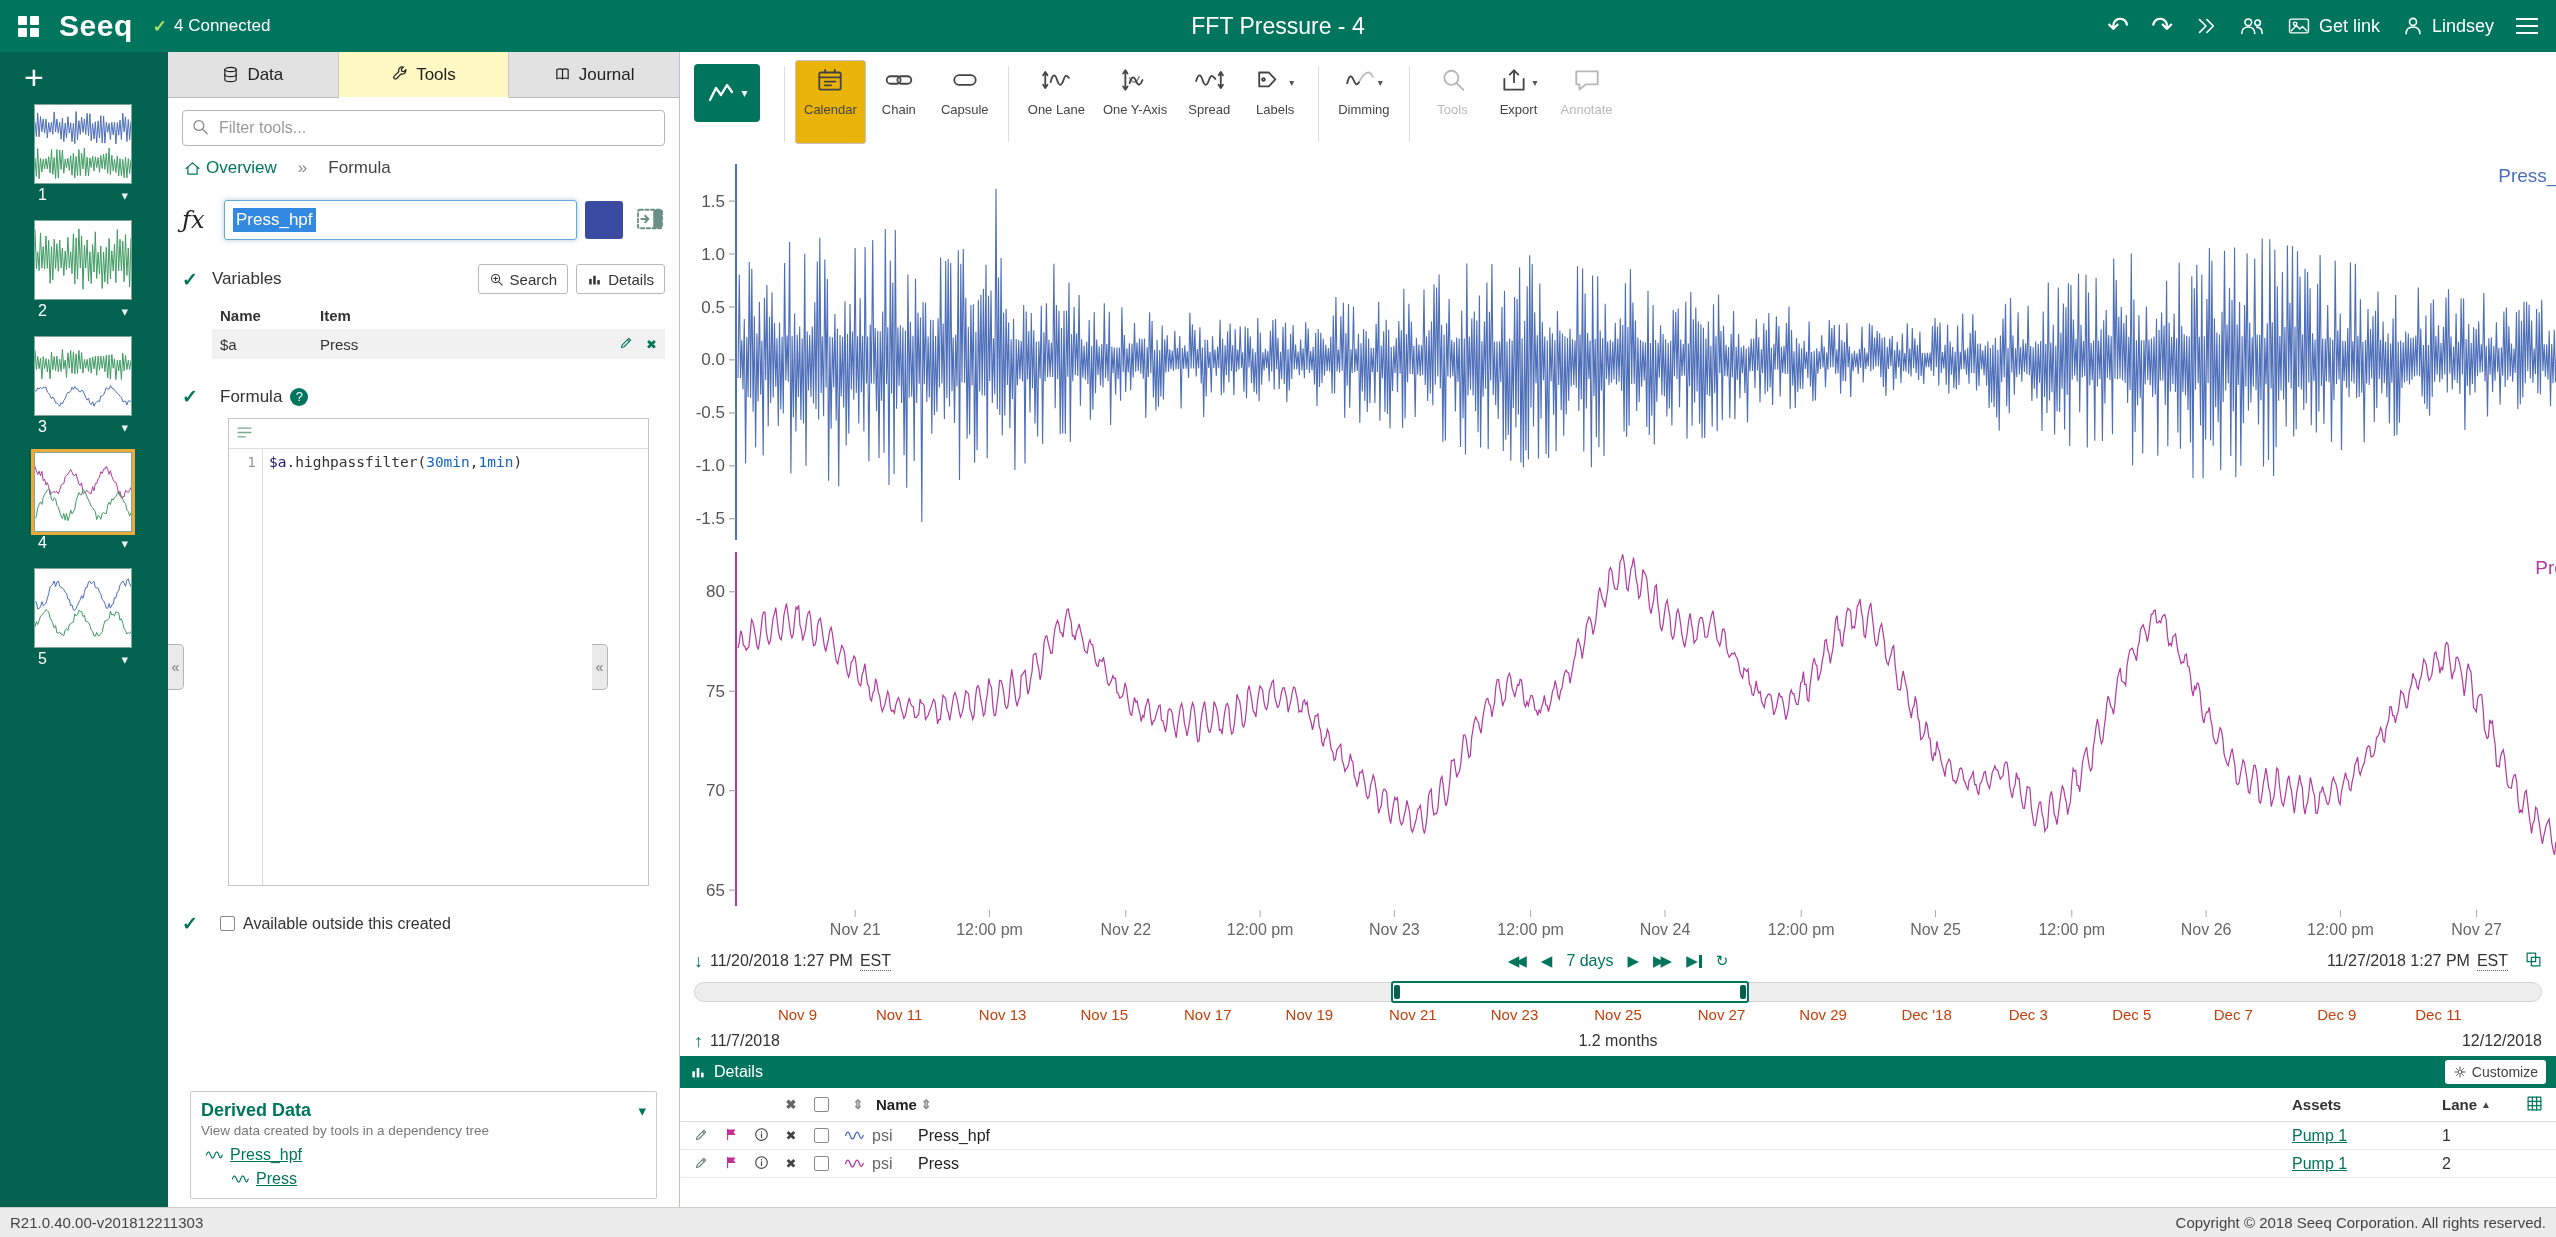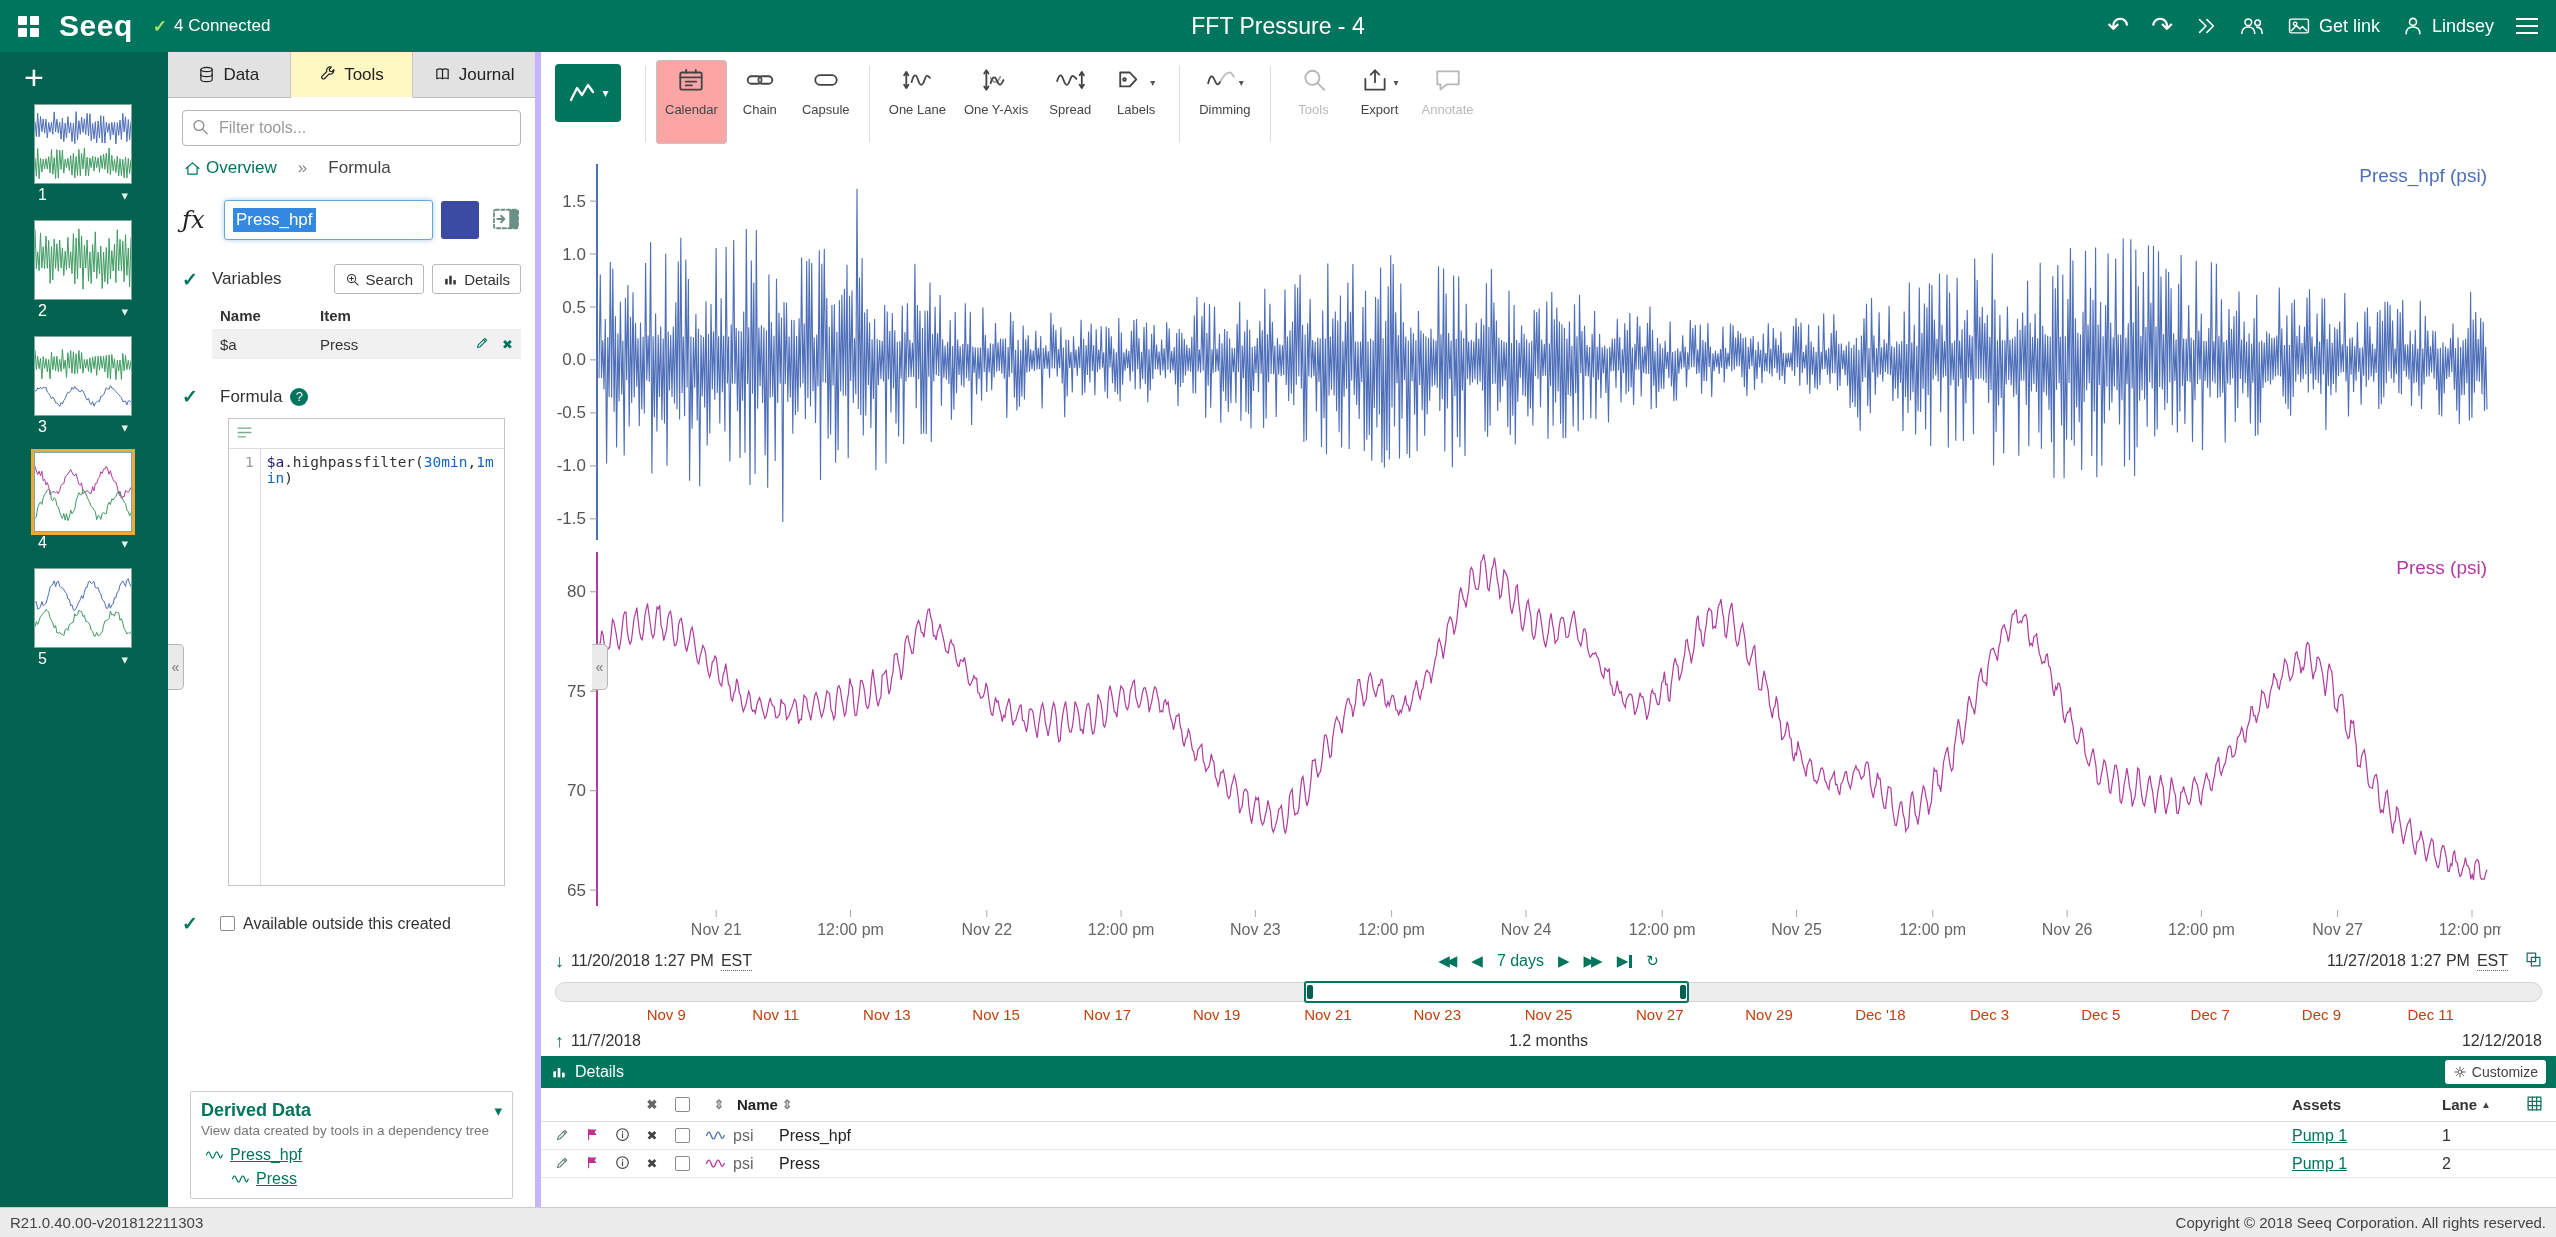--- a/index.html
+++ b/index.html
@@ -24,21 +24,21 @@
   .content{display:flex;height:1155px;position:relative}
   
   .rail{width:168px;background:#00624F;flex:none;padding-top:8px}
   .add-ws{color:#fff;font-size:34px;padding:0 0 10px 24px;line-height:1;display:block}
   .thumb-block{margin-left:34px;width:98px;margin-bottom:14px}
   .thumb{width:98px;height:80px;background:#fff;border:1px solid #7FA99D;overflow:hidden}
   .thumb.active{outline:3px solid var(--active-ws)}
   .thumb-row{display:flex;justify-content:space-between;align-items:center;color:#fff;font-size:16px;padding:2px 4px}
   .tchev{font-size:13px;opacity:.9}
   
-  .tools{width:373px;background:#fff;border-right:6px solid #c4b5fd;flex:none;display:flex;flex-direction:column}
+  .tools{width:512px;background:#fff;border-right:1px solid #c4b5fd;flex:none;display:flex;flex-direction:column}
   .tabs{display:flex;background:#E2E2E2}
   .tab{flex:1;height:46px;display:flex;align-items:center;justify-content:center;gap:8px;font-size:17px;color:#222;border-bottom:1px solid #BDBDBD;border-right:1px solid #C8C8C8}
   .tab:last-child{border-right:none}
   .tab.active{background:#fef9c3;border-bottom-color:#fff}
   .search-row{padding:12px 14px 8px}
   .filter-box{position:relative}
   .filter-box input{width:100%;height:36px;border:1px solid #B5B5B5;border-radius:4px;padding:0 10px 0 36px;font-size:16px;color:#333;outline:none;font-family:inherit}
   .filter-box input::placeholder{color:#999}
   .filter-box .icn{position:absolute;left:9px;top:8px;color:#888}
   .bc{padding:4px 16px 10px;font-size:17px;display:flex;align-items:center;gap:21px}
@@ -90,21 +90,21 @@
   .h1{left:168px}.h2{left:592px}
   
   .main{flex:1;min-width:0;display:flex;flex-direction:column;background:#fff}
   .toolbar{height:96px;display:flex;align-items:flex-start;padding:8px 0 0 14px;flex:none}
   .trend-btn{width:66px;height:58px;background:var(--accent);border-radius:4px;display:flex;align-items:center;justify-content:center;gap:5px;color:#fff;margin:4px 14px 0 0;flex:none}
   .trend-btn .tcaret{font-size:12px}
   .thick{stroke-width:2.3}
   .tbtn{min-width:66px;padding:6px 8px 0;height:84px;display:flex;flex-direction:column;align-items:center;gap:5px;font-size:13px;color:#444;border:1px solid transparent;border-radius:3px}
   .tbtn .ticon{display:flex;align-items:flex-start;gap:3px;color:#444;height:30px}
   .tbtn .caret{font-size:10px;margin-top:10px;color:#555}
-  .tbtn.selected{border-color:#C4C4C4;background:#fca5a5}
+  .tbtn.selected{border-color:#C4C4C4;background:#eab308}
   .tbtn.disabled{opacity:.38}
   .tsep{width:1px;height:76px;background:#DDD;margin:6px 10px 0;flex:none}
   .chart-wrap{height:794px;flex:none}
   #chart-svg{display:block;margin-left:4px}
   
   .range-row{height:38px;display:flex;align-items:center;padding:0 14px;font-size:16px;color:#333;flex:none}
   .rr-side{flex:1;display:flex;align-items:center;gap:7px}
   .rr-side.right{justify-content:flex-end}
   .garr{color:var(--accent);font-weight:bold;font-size:18px}
   .tz{border-bottom:1px dotted #666;cursor:pointer}

